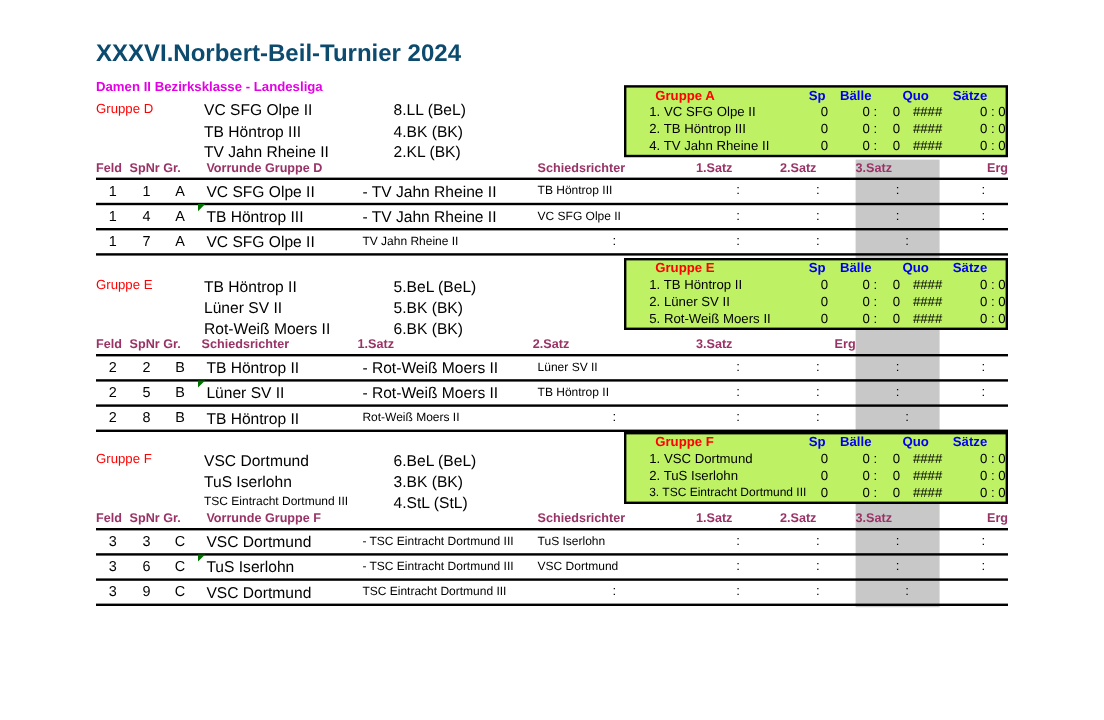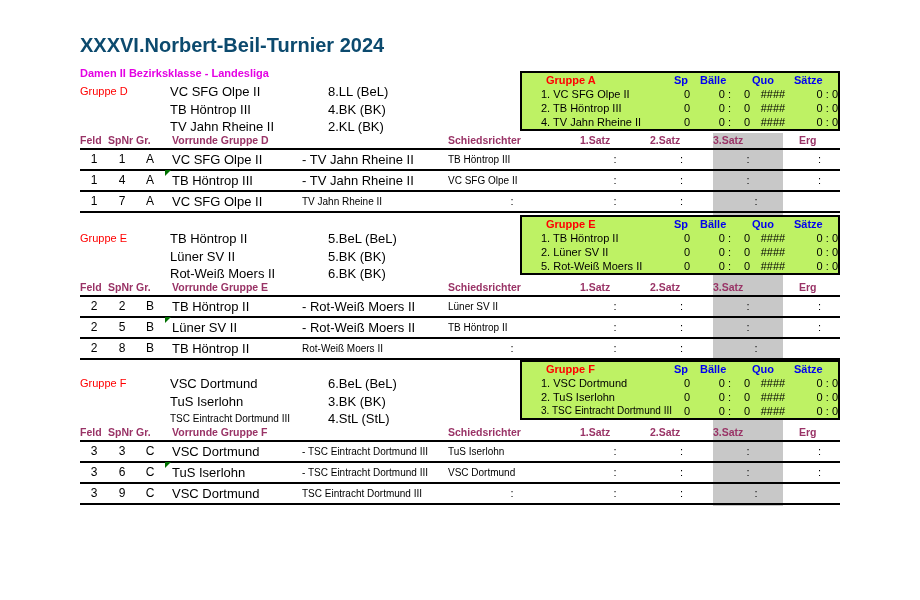--- a/index.html
+++ b/index.html
@@ -37,21 +37,21 @@
 
   
   .mtable{left:80px;width:760px;z-index:1;}
   .mhead,.mrow{display:grid;grid-template-columns:28px 28px 28px 134px 146px 136px 70px 63px 70px 57px;
         border-bottom:2px solid #000;white-space:nowrap;}
   .mhead{height:15px;line-height:15px;font-size:10.5px;font-weight:bold;color:#993366;}
   .mrow{height:19px;line-height:19px;font-size:13px;}
   .h-c{}
   .h-l{padding-left:8px;}
   .h-sr{padding-left:4px;}
-  .h-erg{text-align:left;padding-left:16px;}
+  .h-erg{text-align:right;padding-left:16px;}
   .n{text-align:center;font-size:12px;}
   .t1{padding-left:8px;}
   .t2{padding-left:4px;}
   .sr{padding-left:4px;font-size:10px;}
   .s{text-align:center;font-size:11px;}
   .erg{text-align:center;padding-left:16px;font-size:11px;}
   .tri{position:absolute;left:85px;top:37px;width:0;height:0;
        border-top:6px solid #007000;border-right:6px solid transparent;z-index:3;}
 </style>
 </head>
@@ -212,21 +212,20 @@
       <span class="st-quo">####</span>
       <span class="st-sz">0 : 0</span>
     </div>
   </div>
 
   <div class="abs mtable" style="top:280px">
     <div class="mhead">
       <span class="h-c">Feld</span>
       <span class="h-c">SpNr</span>
       <span class="h-c">Gr.</span>
-      <span class="h-l" style="grid-column:4/6">Vorrunde Gruppe E</span>
       <span class="h-sr">Schiedsrichter</span>
       <span class="h-c">1.Satz</span>
       <span class="h-c">2.Satz</span>
       <span class="h-c">3.Satz</span>
       <span class="h-erg">Erg</span>
     </div>
     <div class="mrow">
       <span class="n">2</span>
       <span class="n">2</span>
       <span class="n">B</span>

